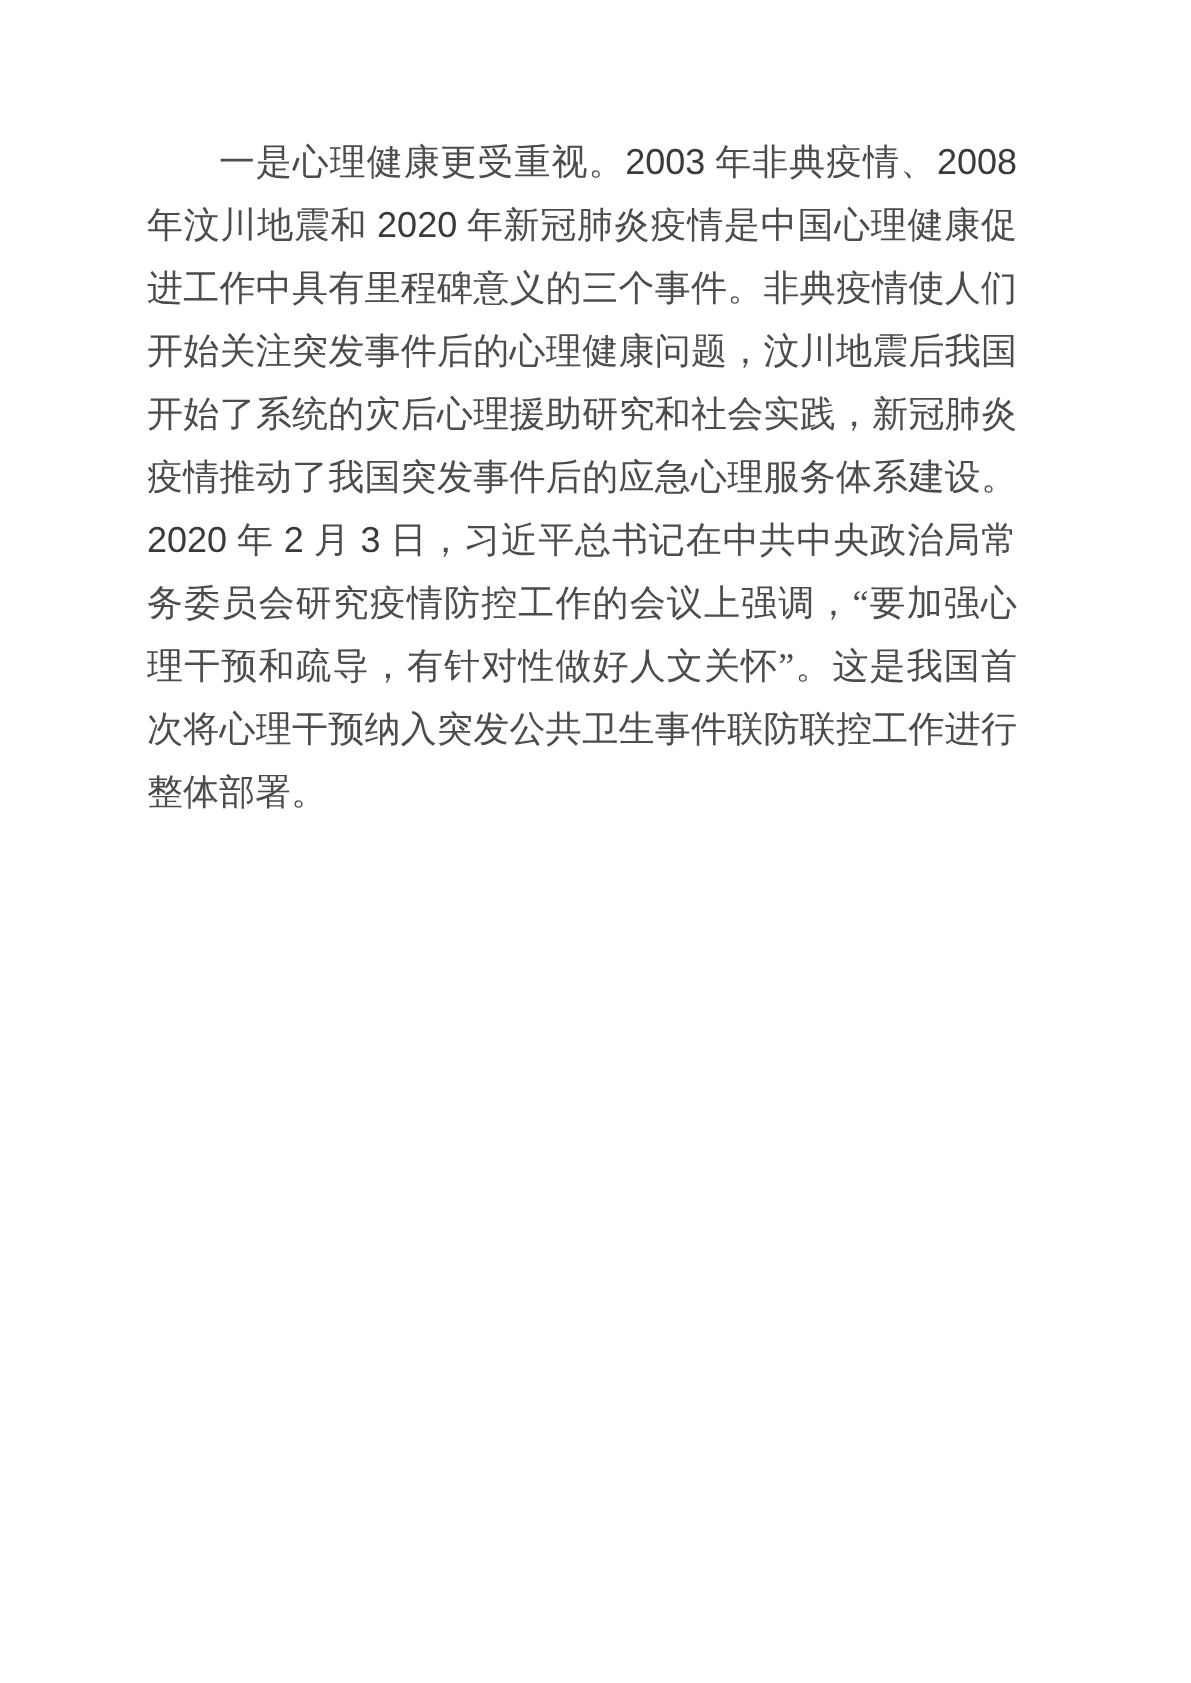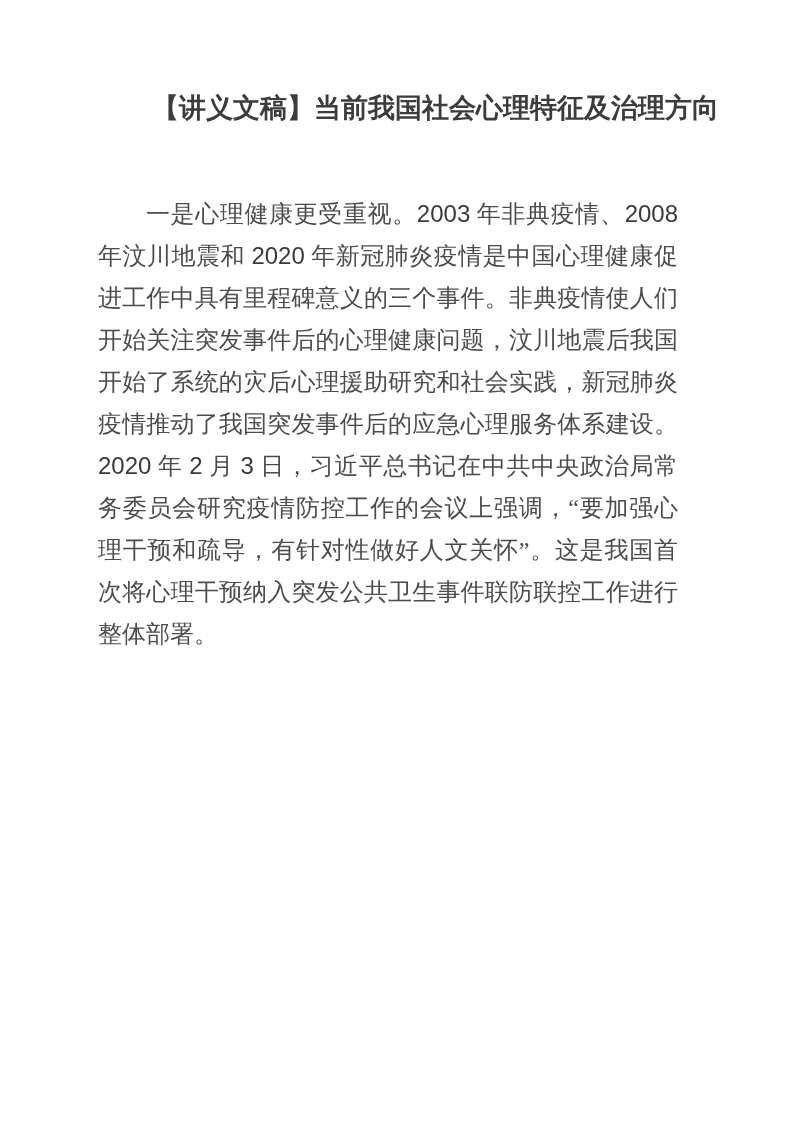--- a/index.html
+++ b/index.html
@@ -47,16 +47,15 @@
   .para .latin {
     font-family: "Liberation Sans", "DejaVu Sans", sans-serif;
     color: #3a3a3a;
   }
 </style>
 </head>
 <body>
 
 <div class="page">
   <div class="content">
-    <h1 class="doc-title">【讲义文稿】当前我国社会心理特征及治理方向</h1>
     <p class="para"><span>一是心理健康更受重视。</span><span class="latin">2003</span><span> 年非典疫情、</span><span class="latin">2008</span><span> 年汶川地震和 </span><span class="latin">2020</span><span> 年新冠肺炎疫情是中国心理健康促进工作中具有里程碑意义的三个事件。非典疫情使人们开始关注突发事件后的心理健康问题，汶川地震后我国开始了系统的灾后心理援助研究和社会实践，新冠肺炎疫情推动了我国突发事件后的应急心理服务体系建设。</span><span class="latin">2020</span><span> 年 </span><span class="latin">2</span><span> 月 </span><span class="latin">3</span><span> 日，习近平总书记在中共中央政治局常务委员会研究疫情防控工作的会议上强调，“要加强心理干预和疏导，有针对性做好人文关怀”。这是我国首次将心理干预纳入突发公共卫生事件联防联控工作进行整体部署。</span></p>
   </div>
 </div>
 
 </body></html>

